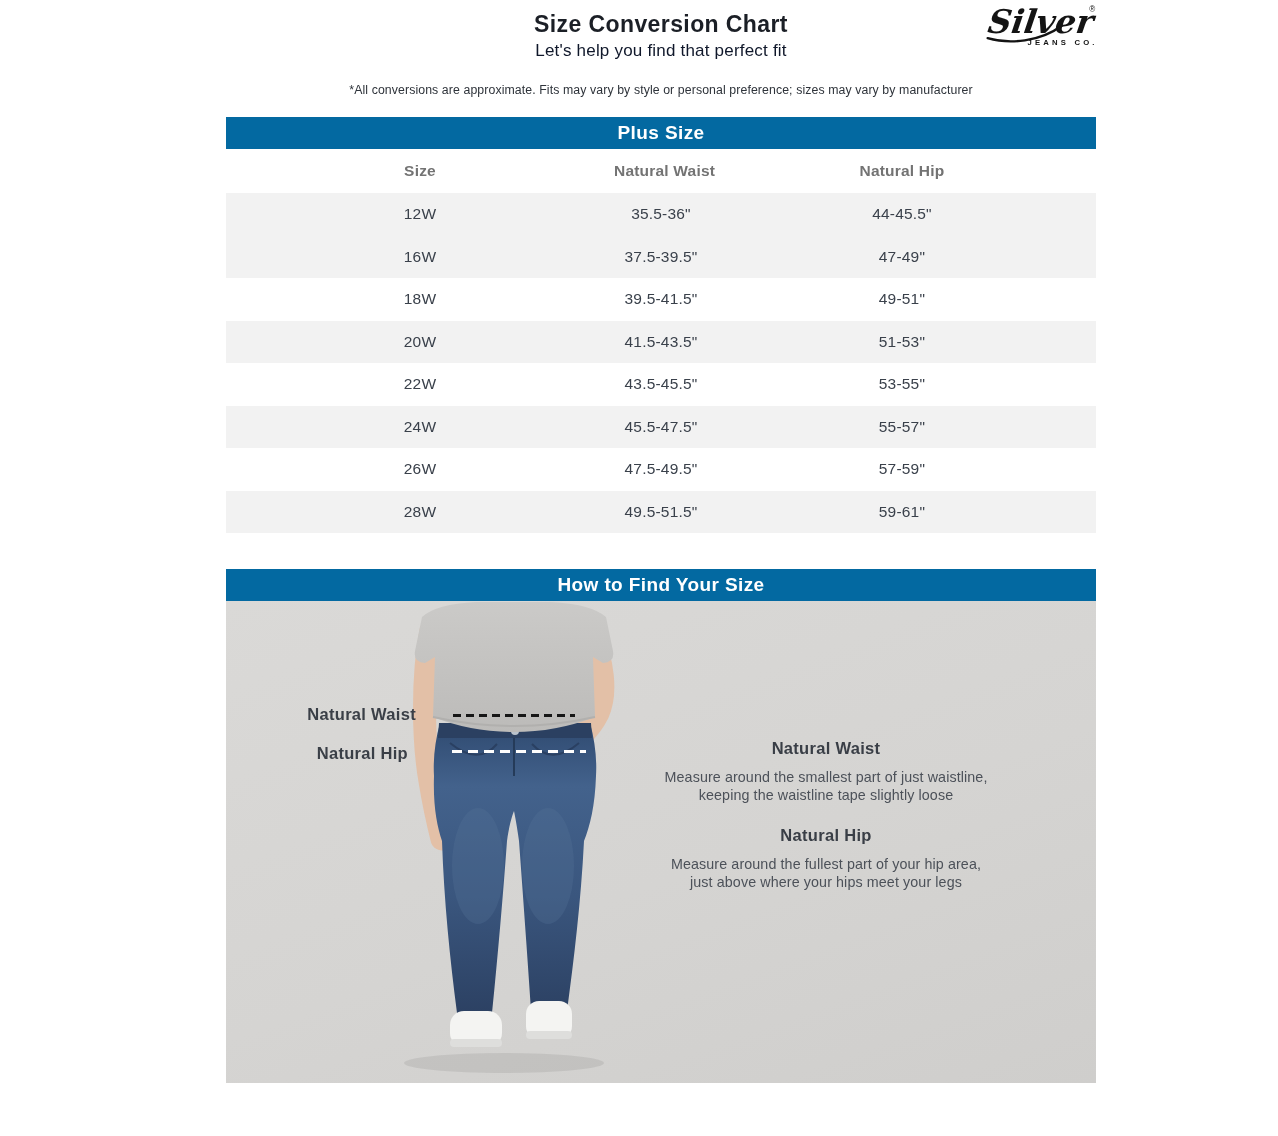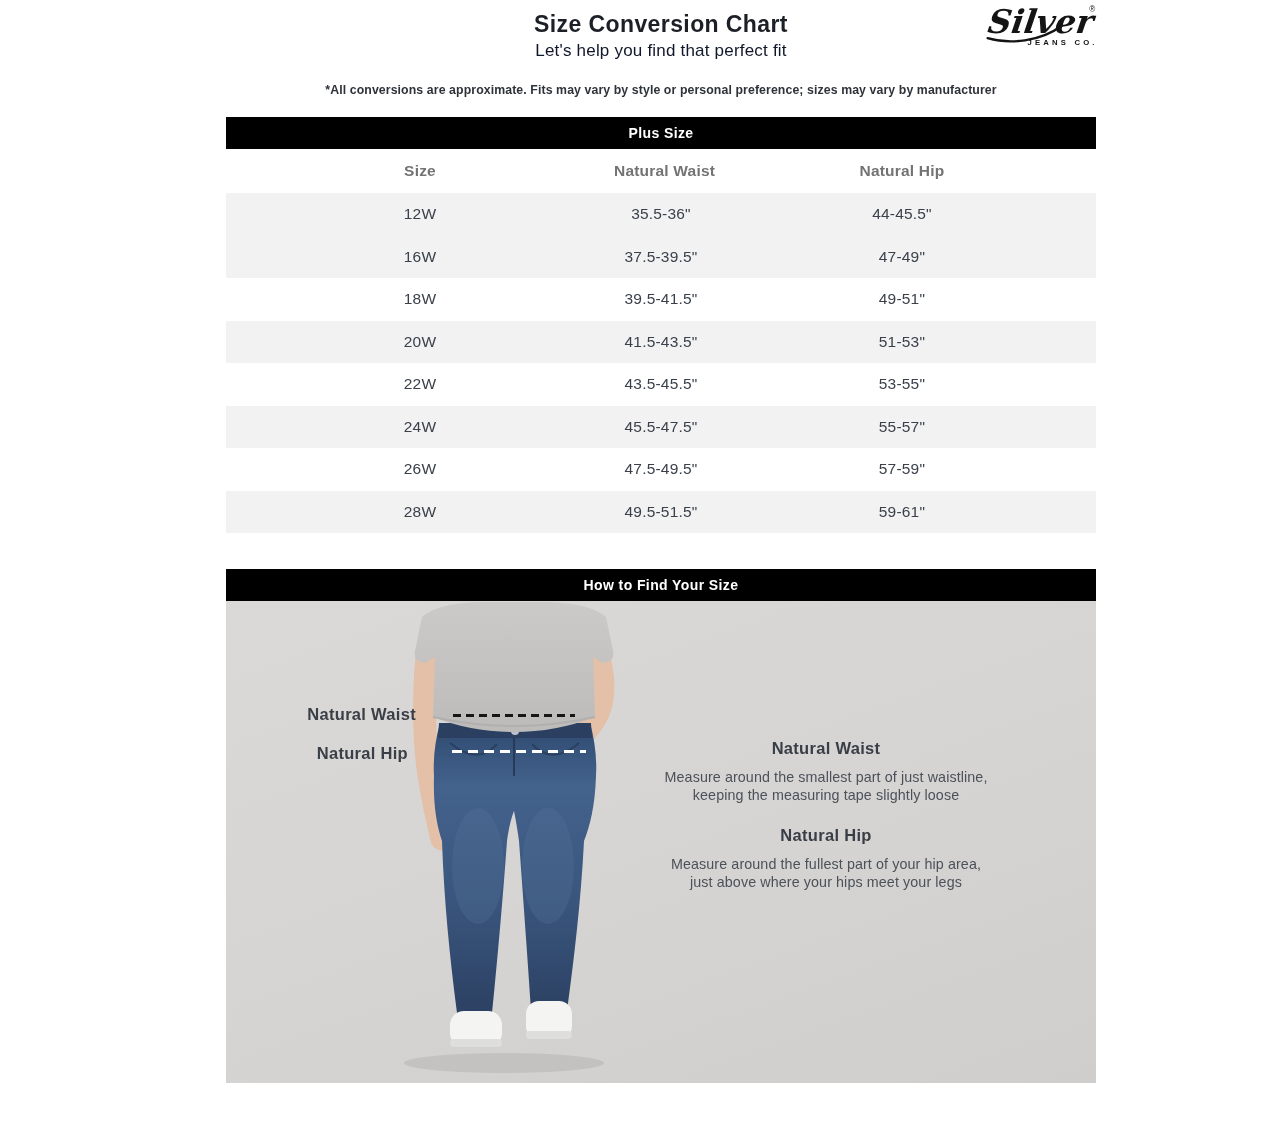--- a/index.html
+++ b/index.html
@@ -4,29 +4,29 @@
 <style>
   * { box-sizing: border-box; margin: 0; padding: 0; }
   body { background: #ffffff; font-family: "Liberation Sans", sans-serif; }
   .page { position: relative; width: 1278px; height: 1136px; background: #fff; overflow: hidden; padding-left: 44px; }
   .content { width: 870px; margin: 0 auto; position: relative; }
 
   
   .header { position: relative; text-align: center; padding-top: 12px; }
   .page-title { font-size: 23px; font-weight: bold; color: #1b1f26; letter-spacing: .4px; line-height: 24px; }
   .page-subtitle { font-size: 17px; color: #0f172a; margin-top: 5px; line-height: 20px; letter-spacing: .2px; }
-  .disclaimer { font-size: 12.3px; color: #2e333a; margin-top: 22px; line-height: 14px; letter-spacing: .1px; font-weight: bold; }
+  .disclaimer { font-size: 12.3px; color: #2e333a; margin-top: 22px; line-height: 14px; letter-spacing: .1px; }
 
   .logo { position: absolute; top: 0px; right: -6px; width: 118px; height: 50px; }
   .logo svg { display: block; }
 
   
   .size-table { margin-top: 20px; }
-  .black-bar { height: 32px; background: #000000; color: #fff; display: flex; align-items: center;
-               justify-content: center; font-weight: bold; font-size: 14px; letter-spacing: .4px; }
+  .black-bar { height: 32px; background: #0369a1; color: #fff; display: flex; align-items: center;
+               justify-content: center; font-weight: bold; font-size: 19px; letter-spacing: .4px; }
   .thead, .trow { display: grid; grid-template-columns: 44.6% 10.8% 44.6%; align-items: center; }
   .thead { height: 44px; font-weight: bold; font-size: 15.5px; color: #737373; }
   .trow { height: 42.5px; font-size: 15.5px; color: #3a414b; }
   .trow.alt { background: #f2f2f2; }
   .cell { text-align: center; white-space: nowrap; letter-spacing: .2px; }
 
   
   .howto { margin-top: 36px; }
   .photo { position: relative; height: 482px;
            background: linear-gradient(160deg, #dad9d7 0%, #d5d4d2 55%, #cfcecc 100%); overflow: hidden; }
@@ -180,21 +180,21 @@
         <div class="dash waist"></div>
         <div class="dash hip"></div>
 
         <div class="pointer-label waist">Natural Waist</div>
         <div class="pointer-label hip">Natural Hip</div>
 
         <div class="measure-text">
           <div class="measure-heading">Natural Waist</div>
           <div class="measure-desc">
             <span>Measure around the smallest part of just waistline,</span><br>
-            <span>keeping the measuring tape slightly loose</span>
+            <span>keeping the waistline tape slightly loose</span>
           </div>
           <div class="measure-heading second">Natural Hip</div>
           <div class="measure-desc">
             <span>Measure around the fullest part of your hip area,</span><br>
             <span>just above where your hips meet your legs</span>
           </div>
         </div>
 
       </div>
     </div>

